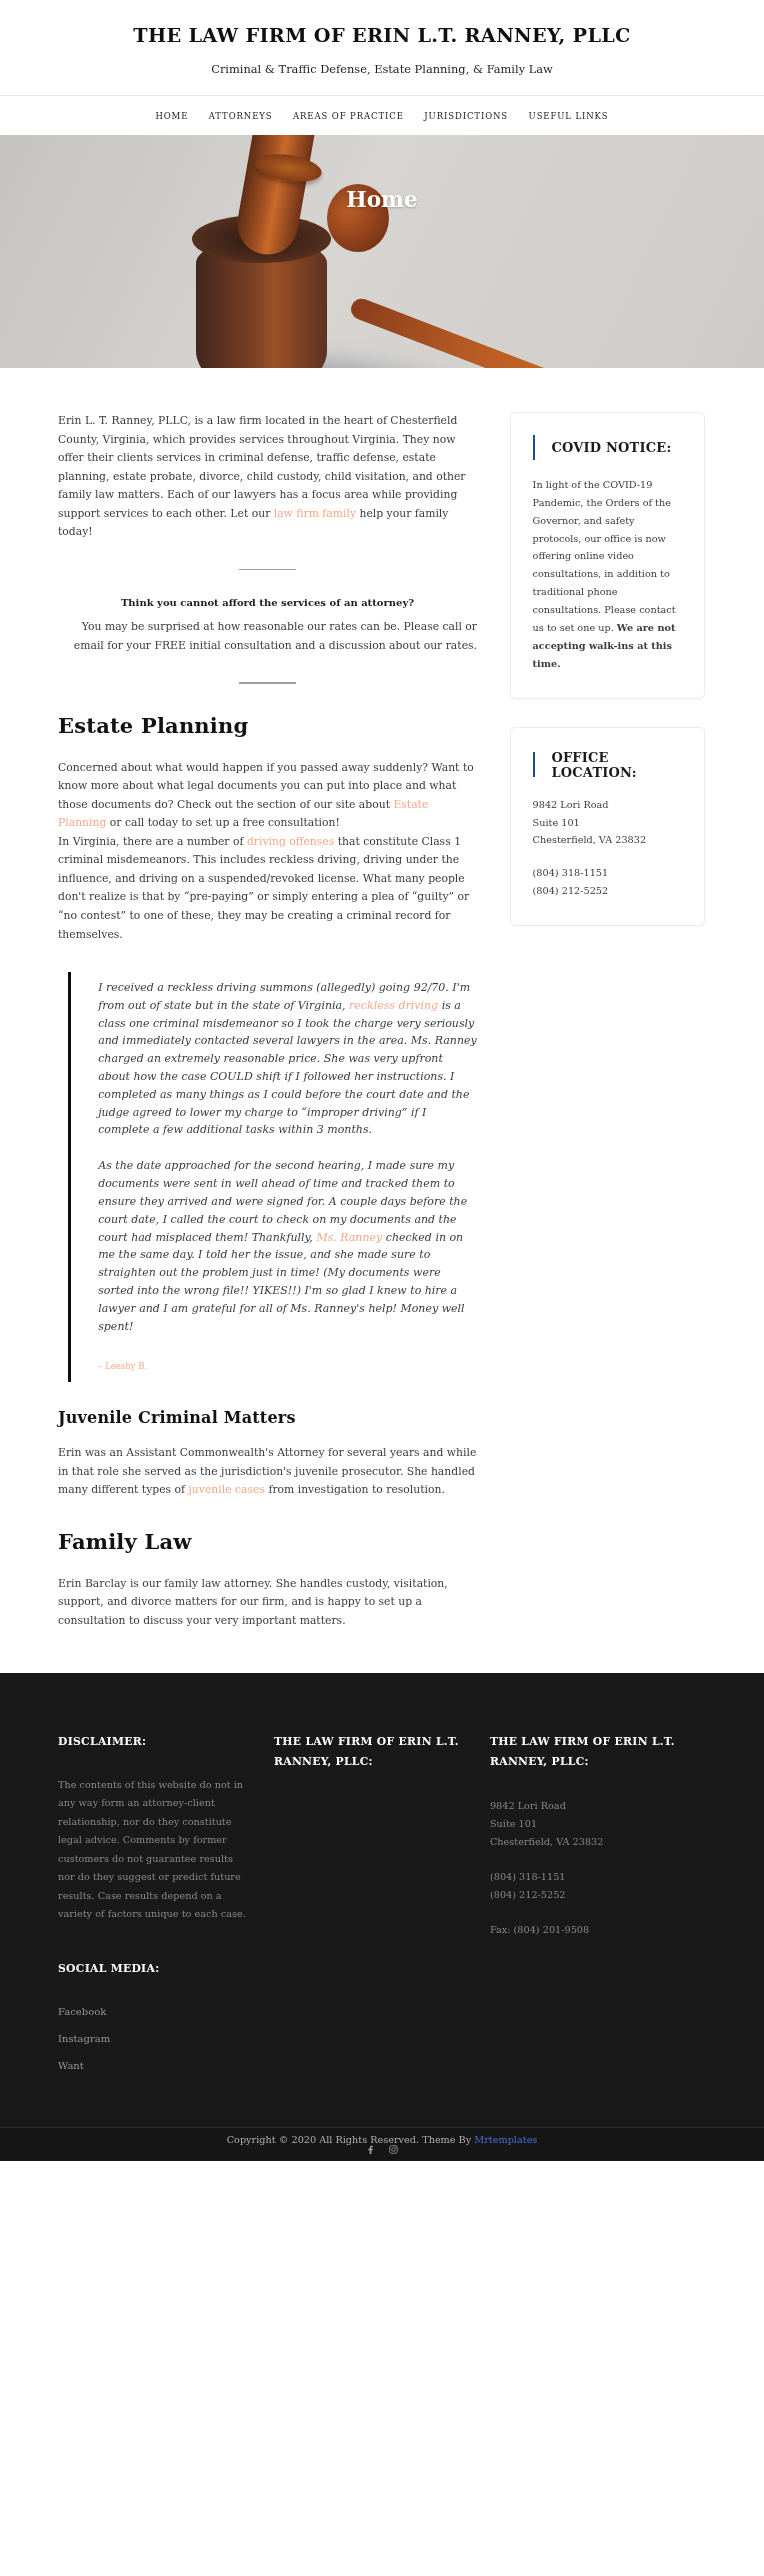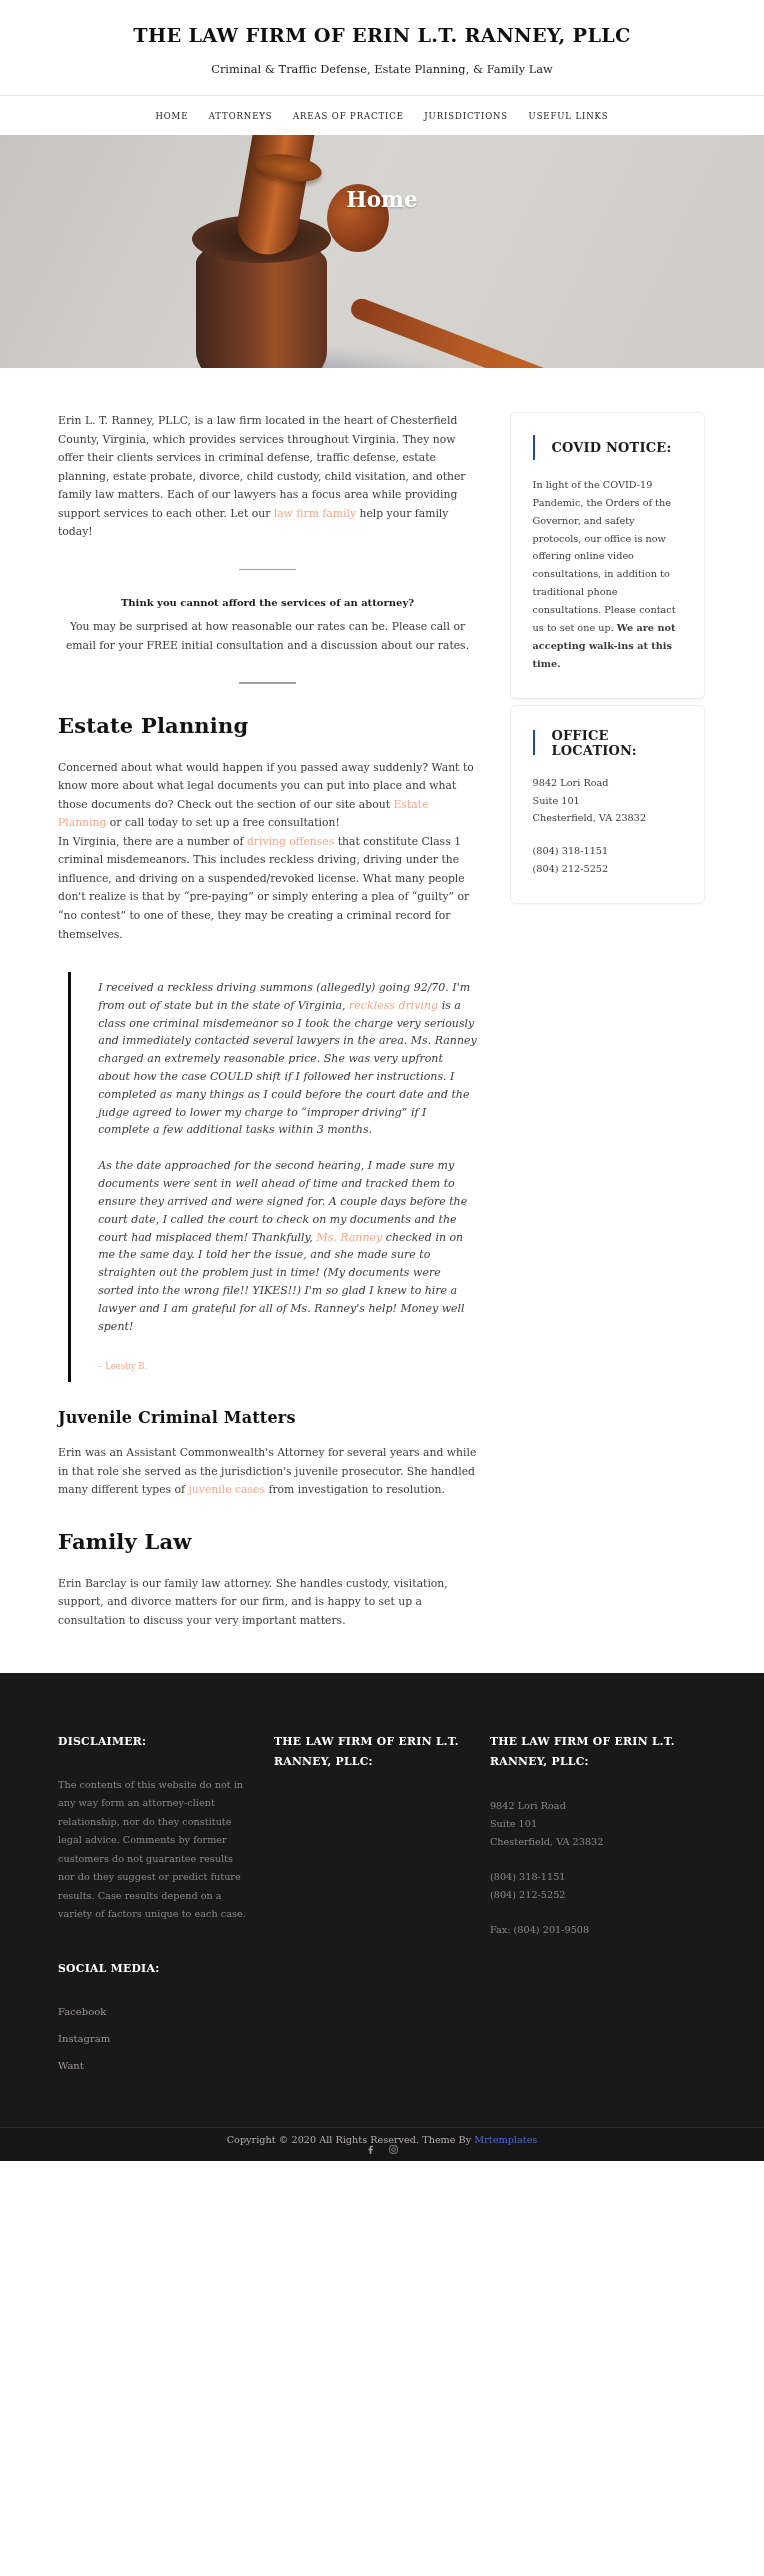--- a/index.html
+++ b/index.html
@@ -75,40 +75,40 @@
   }
 
   
   .container { width:648px; margin:0 auto; display:flex; padding-top:44px; }
   .main-col { width:419px; }
   .sidebar { width:195px; margin-left:33px; }
 
   .body-text { font-size:10.8px; line-height:1.72; color:#3b3b3b; }
   .divider { width:57px; height:1.1px; background:#9aa0a6; margin:27px auto; }
   .afford-heading { text-align:center; font-size:10px; font-weight:bold; color:#1d1d1d; margin-bottom:10.2px; }
-  .afford-text { text-align:center; }
+  .afford-text { text-align:right; }
 
   h2.section-heading { font-size:21px; color:#121212; font-weight:bold; margin:29.5px 0 20.5px; letter-spacing:0.2px; }
   h3.section-heading { font-size:16px; color:#121212; font-weight:bold; margin:26px 0 17px; letter-spacing:0.2px; }
 
   blockquote.testimonial {
     border-left:3.4px solid #0e0e0e; margin:28px 0 8px 10.2px;
     padding:6.8px 0 8px 27px; font-style:italic; font-size:11px;
     line-height:1.62; color:#3b3b3b;
   }
   blockquote.testimonial p + p { margin-top:18px; }
   .quote-attrib { margin-top:25px; font-size:8.5px; font-style:normal; color:#f5a78a; }
 
   .seg-link { color:#f5a78a; }
   .seg-bold { font-weight:bold; }
 
   
   .card {
     background:#fff; border:0.6px solid #ececec; border-radius:5.7px;
-    padding:21.6px 21.6px 25px; margin-bottom:6px;
+    padding:21.6px 21.6px 25px; margin-bottom:28px;
     box-shadow:0 0.6px 1.7px rgba(0,0,0,.03);
   }
   .card-heading { display:flex; align-items:center; gap:16px; }
   .accent-bar { width:2.8px; height:25px; background:#1e4a9e; flex:0 0 auto; }
   .card-heading-text { font-size:13px; font-weight:bold; color:#1b1b1b; letter-spacing:0.2px; }
   .card-body { font-size:9.7px; line-height:1.85; color:#3b3b3b; margin-top:16px; }
   .card-body .addr-block { margin-bottom:14.8px; }
   .card-line { display:block; }
 
   

